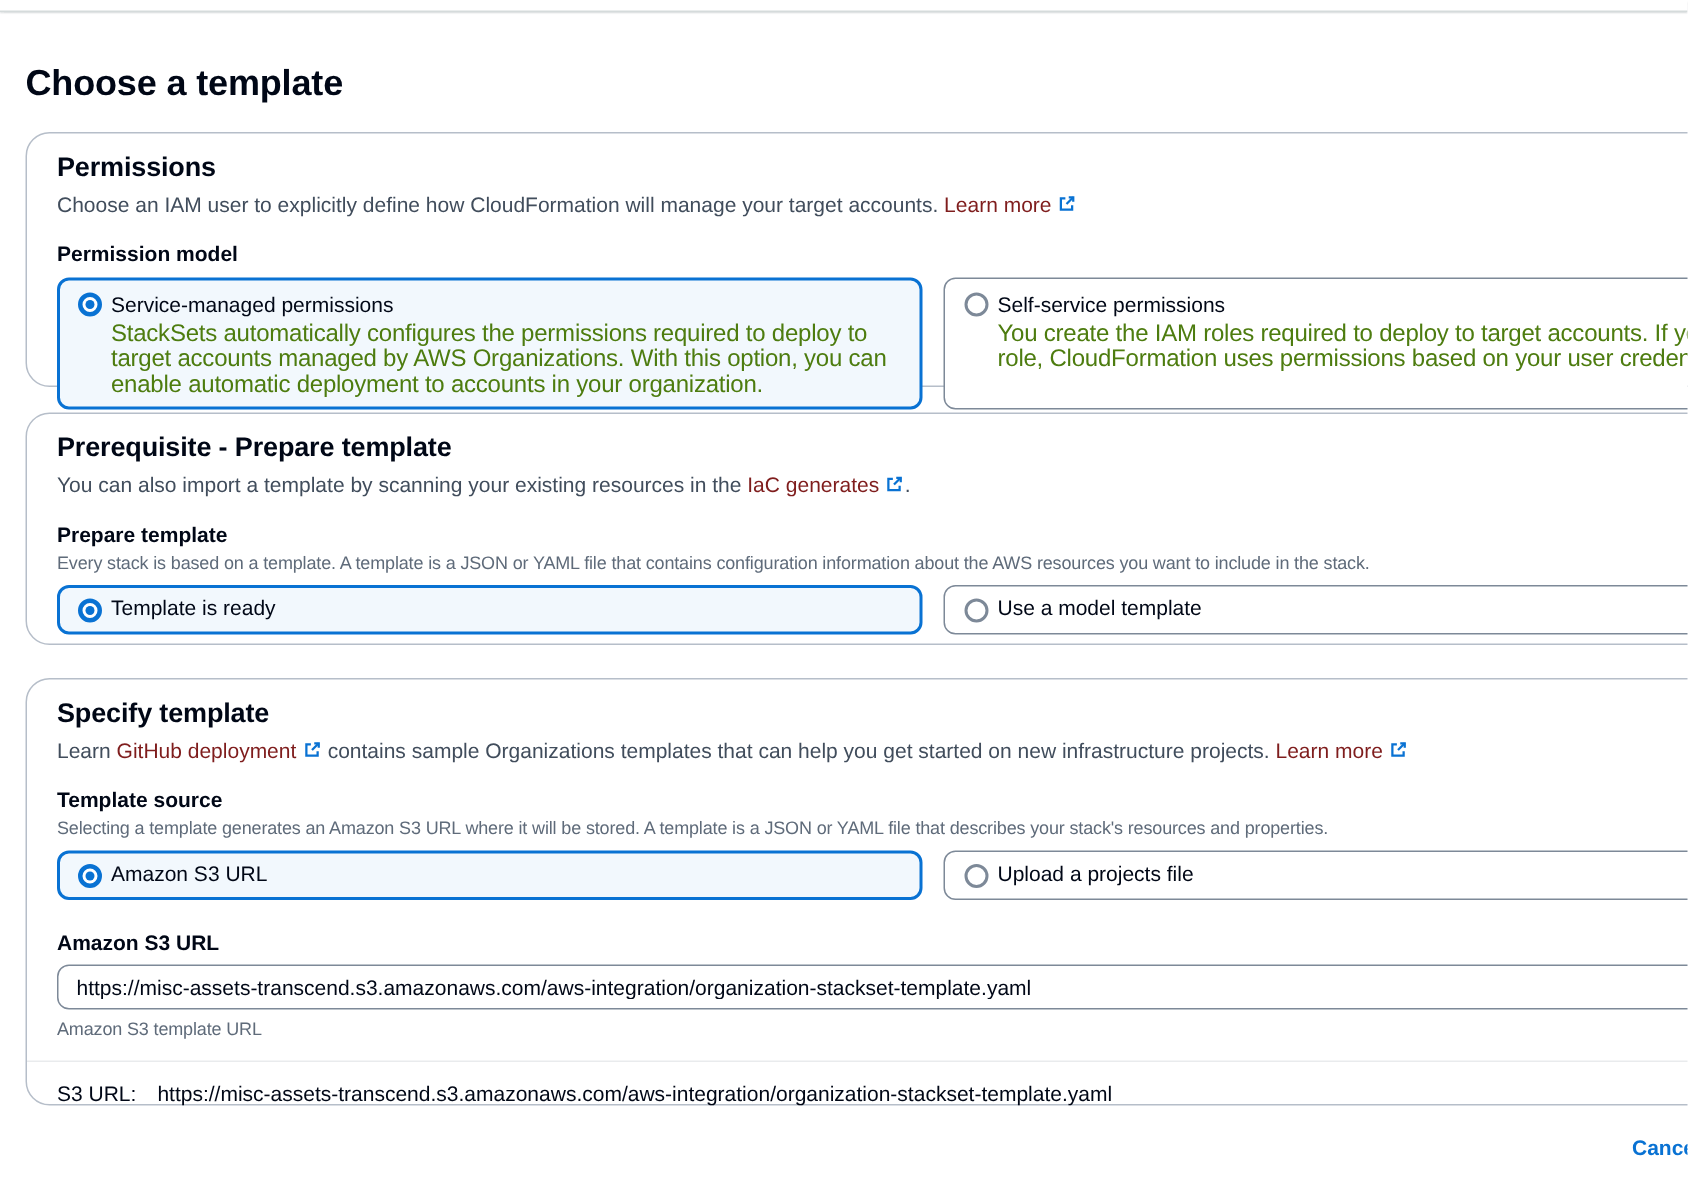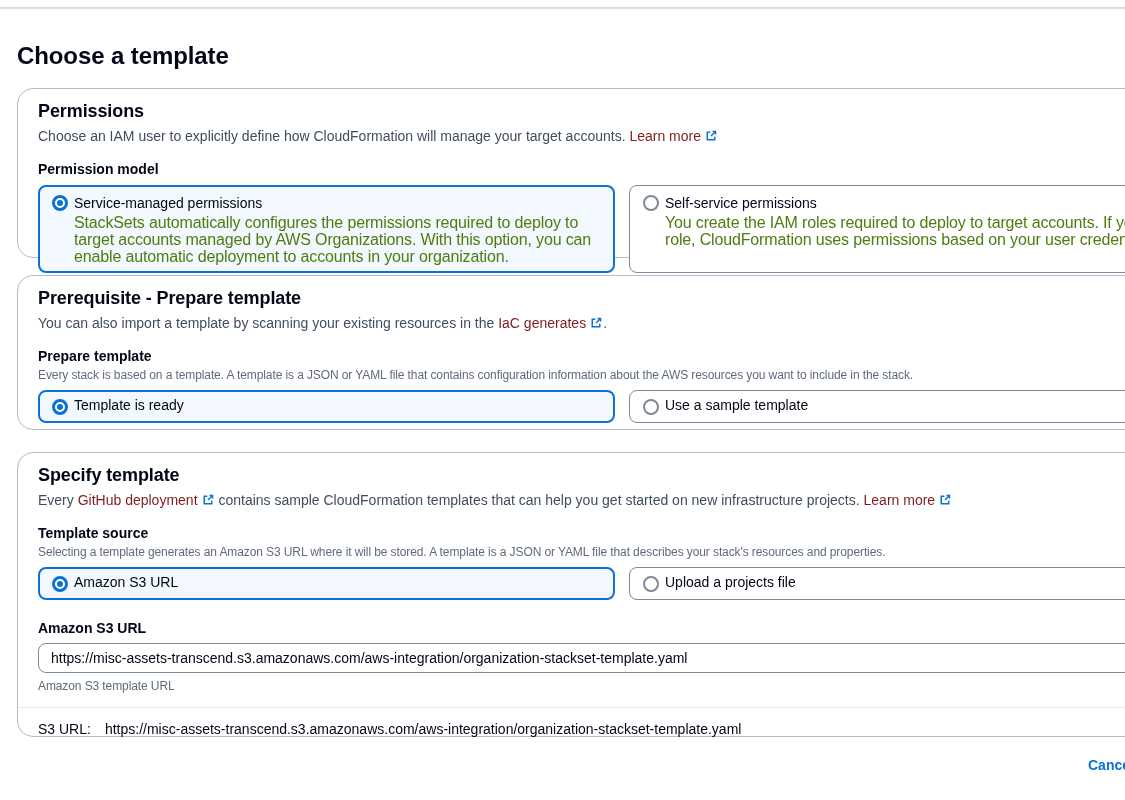--- a/index.html
+++ b/index.html
@@ -114,35 +114,35 @@
   </div>
   <div class="field-label">Prepare template</div>
   <div class="field-desc">Every stack is based on a template. A template is a JSON or YAML file that contains configuration information about the AWS resources you want to include in the stack.</div>
   <div class="tiles">
     <div class="tile selected single w-left">
       <span class="radio checked"></span>
       <span class="tile-label">Template is ready</span>
     </div>
     <div class="tile single w-left">
       <span class="radio unchecked"></span>
-      <span class="tile-label">Use a sample template</span>
+      <span class="tile-label">Use a model template</span>
     </div>
   </div>
 </section>
 
 <section class="card" id="card-specify">
   <h2>Specify template</h2>
   <div class="section-desc">
-    <span>Every</span>
+    <span>Learn</span>
     <a class="inline-link"><span>GitHub deployment</span><span class="ext-icon"><svg width="12" height="12" viewBox="0 0 16 16" fill="none" stroke="#0972d3" stroke-width="2">
             <path d="M7 3H3v10h10V9"></path>
             <path d="M10 2h4v4"></path>
             <path d="M14 2 8 8"></path>
           </svg></span></a>
-    <span>contains sample CloudFormation templates that can help you get started on new infrastructure projects.</span>
+    <span>contains sample Organizations templates that can help you get started on new infrastructure projects.</span>
     <a class="inline-link"><span>Learn more</span><span class="ext-icon"><svg width="12" height="12" viewBox="0 0 16 16" fill="none" stroke="#0972d3" stroke-width="2">
             <path d="M7 3H3v10h10V9"></path>
             <path d="M10 2h4v4"></path>
             <path d="M14 2 8 8"></path>
           </svg></span></a>
   </div>
   <div class="field-label">Template source</div>
   <div class="field-desc">Selecting a template generates an Amazon S3 URL where it will be stored. A template is a JSON or YAML file that describes your stack's resources and properties.</div>
   <div class="tiles">
     <div class="tile selected single w-left">

